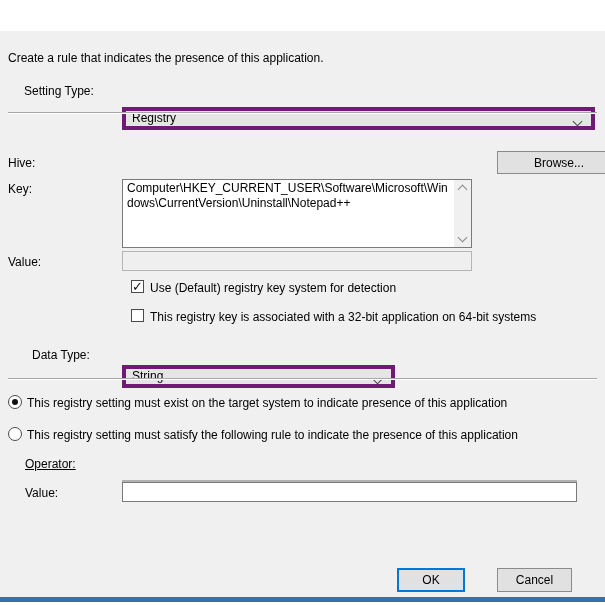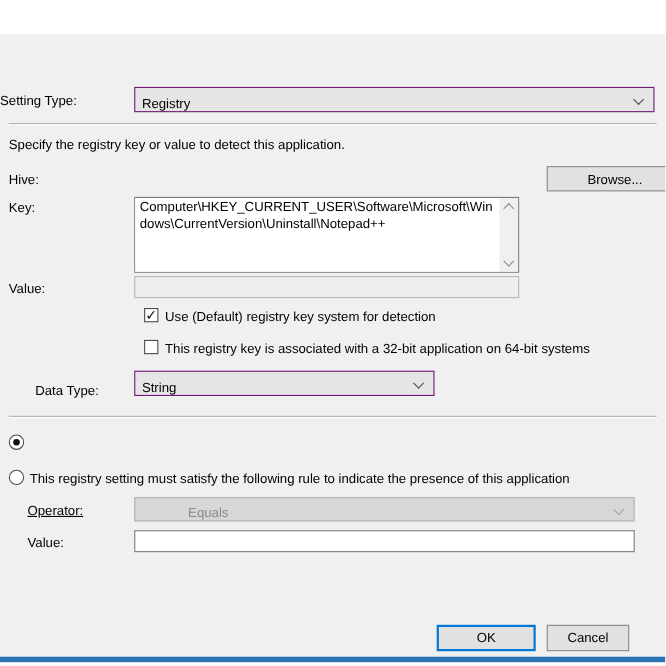--- a/index.html
+++ b/index.html
@@ -16,21 +16,21 @@
   .win-title { position:absolute; left:38px; top:0; line-height:31px; font-size:12px; color:#000; }
   .close-btn { position:absolute; right:0; top:0; width:45px; height:31px; display:flex; align-items:center; justify-content:center; cursor:default; }
   .close-glyph { font-size:14px; color:#333; line-height:1; }
 
   
   .dlg-body { position:absolute; left:0; top:31px; width:605px; height:566px; background:#f0f0f0; }
   .lbl { position:absolute; white-space:nowrap; color:#000; }
   .sep { position:absolute; left:8px; width:589px; height:2px; border-top:1px solid #a7a7a7; border-bottom:1px solid #ffffff; }
 
   
-  .combo { position:absolute; height:23px; background:#e5e5e5; border:1px solid #701a75; display:flex; align-items:flex-end; padding-left:6px; }
+  .combo { position:absolute; height:23px; background:#e5e5e5; border:4px solid #701a75; display:flex; align-items:flex-start; padding-left:6px;margin-top:28px; }
   .combo .chev { position:absolute; right:10px; top:7px; width:7px; height:7px; border-right:1px solid #4a4a4a; border-bottom:1px solid #4a4a4a; transform:rotate(45deg); }
   .combo.disabled { background:#d7d7d7; border-color:#b1b1b1;padding-left:48px; }
   .combo.disabled .combo-text { color:#8a8a8a; }
   .combo.disabled .chev { border-color:#a0a0a0; }
 
   
   .txt { position:absolute; height:20px; background:#fff; border:1px solid #7a7a7a; font-family:inherit; font-size:12px; padding:2px 4px; }
   .txt.disabled { background:#efefef; border-color:#b5b5b5; }
 
   
@@ -58,30 +58,30 @@
   .bottom-accent { position:absolute; left:0; top:597px; width:605px; height:5px; background:#2e74b5; }
 </style>
 </head>
 <body>
 
 <div class="dialog">
 
 
   <div class="dlg-body">
 
+    <div class="lbl" style="left:8px; top:20px;">Create a rule that indicates the presence of this application.</div>
 
-    <div class="lbl" style="left:0; top:53px;">Setting Type:</div>
+    <div class="lbl" style="left:24px; top:53px;">Setting Type:</div>
     <div class="combo" style="left:122px; top:48px; width:473px;">
       <span class="combo-text">Registry</span>
       <span class="chev"></span>
     </div>
 
     <div class="sep" style="top:81px;"></div>
 
-    <div class="lbl" style="left:8px; top:93px;">Specify the registry key or value to detect this application.</div>
 
     <div class="lbl" style="left:8px; top:125px;">Hive:</div>
     <div class="btn" style="left:497px; top:120px; width:124px; height:23px;">
       <span>Browse...</span>
     </div>
 
     <div class="lbl" style="left:8px; top:151px;">Key:</div>
     <div class="key-box">
       <textarea spellcheck="false" style="">Computer\HKEY_CURRENT_USER\Software\Microsoft\Windows\CurrentVersion\Uninstall\Notepad++</textarea>
       <div class="key-scroll">
@@ -101,34 +101,35 @@
 
     <div class="lbl" style="left:8px; top:317px;margin-left:24px;">Data Type:</div>
     <div class="combo" style="left:122px; top:306px; width:273px;">
       <span class="combo-text">String</span>
       <span class="chev"></span>
     </div>
 
     <div class="sep" style="top:347px;"></div>
 
     <div class="radio on" style="left:8px; top:364px;"></div>
+    <div class="lbl" style="left:27px; top:365px;">This registry setting must exist on the target system to indicate presence of this application</div>
 
     <div class="radio" style="left:8px; top:396px;"></div>
     <div class="lbl" style="left:27px; top:397px;">This registry setting must satisfy the following rule to indicate the presence of this application</div>
 
     <div class="lbl" style="left:25px; top:426px;text-decoration:underline;">Operator:</div>
     <div class="combo disabled" style="left:122px; top:421px; width:455px; height:22px;">
       <span class="combo-text">Equals</span>
       <span class="chev"></span>
     </div>
 
     <div class="lbl" style="left:25px; top:455px;">Value:</div>
     <input class="txt" style="left: 122px; top: 451px; width: 455px;" value="">
 
-    <div class="btn default" style="left:397px; top:537px; width:90px;">
+    <div class="btn default" style="left:397px; top:537px; width:68px;">
       <span>OK</span>
     </div>
     <div class="btn" style="left:497px; top:537px; width:75px;">
       <span>Cancel</span>
     </div>
 
   </div>
 
   <div class="bottom-accent"></div>
 </div>

